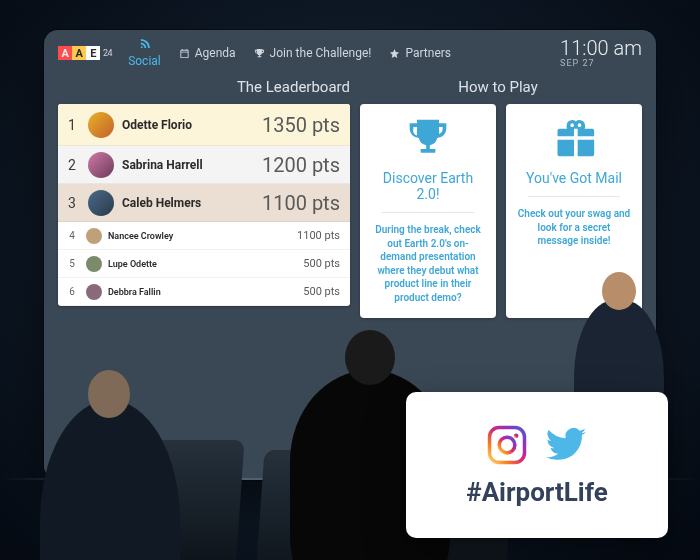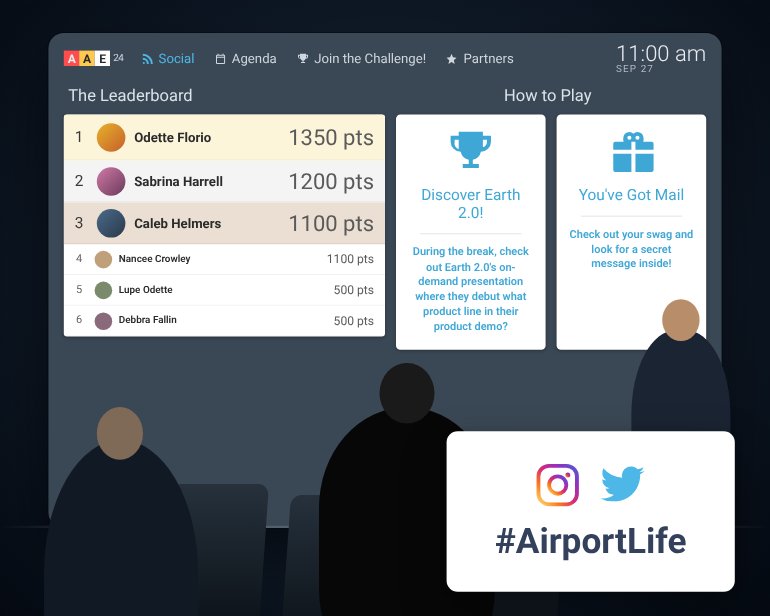--- a/index.html
+++ b/index.html
@@ -38,36 +38,37 @@
     letter-spacing: -.5px;
   }
   .logo .sq { width: 14px; height: 14px; display:inline-block; }
   .logo .a1 { background:#ff4d4d; }
   .logo .a2 { background:#ffc94d; color:#2b2b2b; }
   .logo .a3 { background:#ffffff; color:#2b2b2b; }
   .logo .yr { font-size: 9px; font-weight:400; margin-left:3px; color:#cfd6de; }
   .logo span.chr { display:inline-flex; align-items:center; justify-content:center; width:14px; height:14px; font-size:11px; line-height:1; }
   .nav { display:flex; gap:18px; align-items:center; }
   .nav-item { display:flex; align-items:center; gap:5px; cursor:pointer; color:#cfd6de; }
-  .nav-item.active { color:#4db8e8; }
+  .nav-item.active { color:#4db8e8;flex-direction:column; }
   .nav-item svg, .nav-item .ico { width:11px; height:11px; }
   .clock { margin-left:auto; text-align:left; line-height:1.05; }
   .clock .time { font-size:20px; font-weight:300; color:#e8edf2; }
   .clock .date { font-size:9px; letter-spacing:1px; color:#aeb8c2; }
   
   .body {
     display:flex; gap:0;
     padding: 0 14px 14px 14px;
     height: calc(100% - 46px);
   }
   .col-left { flex: 0 0 292px; display:flex; flex-direction:column; }
   .col-right { flex: 1; display:flex; flex-direction:column;align-items:center; }
   .section-title {
     color:#dce2e9; font-size:15px; font-weight:400;
     padding: 2px 0 8px 4px;
+    text-align: right;
   }
   
   .lb {
     background:#fff; border-radius:3px; overflow:hidden;
     box-shadow: 0 1px 3px rgba(0,0,0,.25);
   }
   .lb-row {
     display:flex; align-items:center;
     height:38px;
     padding: 0 10px 0 6px;
@@ -123,21 +124,21 @@
   .hash-card {
     position:absolute;
     right:32px; bottom:22px;
     width:262px; height:146px;
     background:#fff; border-radius:10px;
     box-shadow: 0 18px 40px rgba(0,0,0,.35), 0 2px 6px rgba(0,0,0,.2);
     display:flex; flex-direction:column; align-items:center; justify-content:center;
     gap:10px;
   }
   .hash-icons { display:flex; gap:16px; align-items:center; }
-  .hash-text { font-size:32px; font-weight:700; color:#33415c; }
+  .hash-text { font-size:26px; font-weight:700; color:#33415c; }
   .ig { width:42px; height:42px; }
   .tw { width:44px; height:44px; color:#4db8e8; }
 </style>
 </head>
 <body>
 
 <div class="stage">
   <div class="photo-bg"></div>
 
   <div class="screen">

